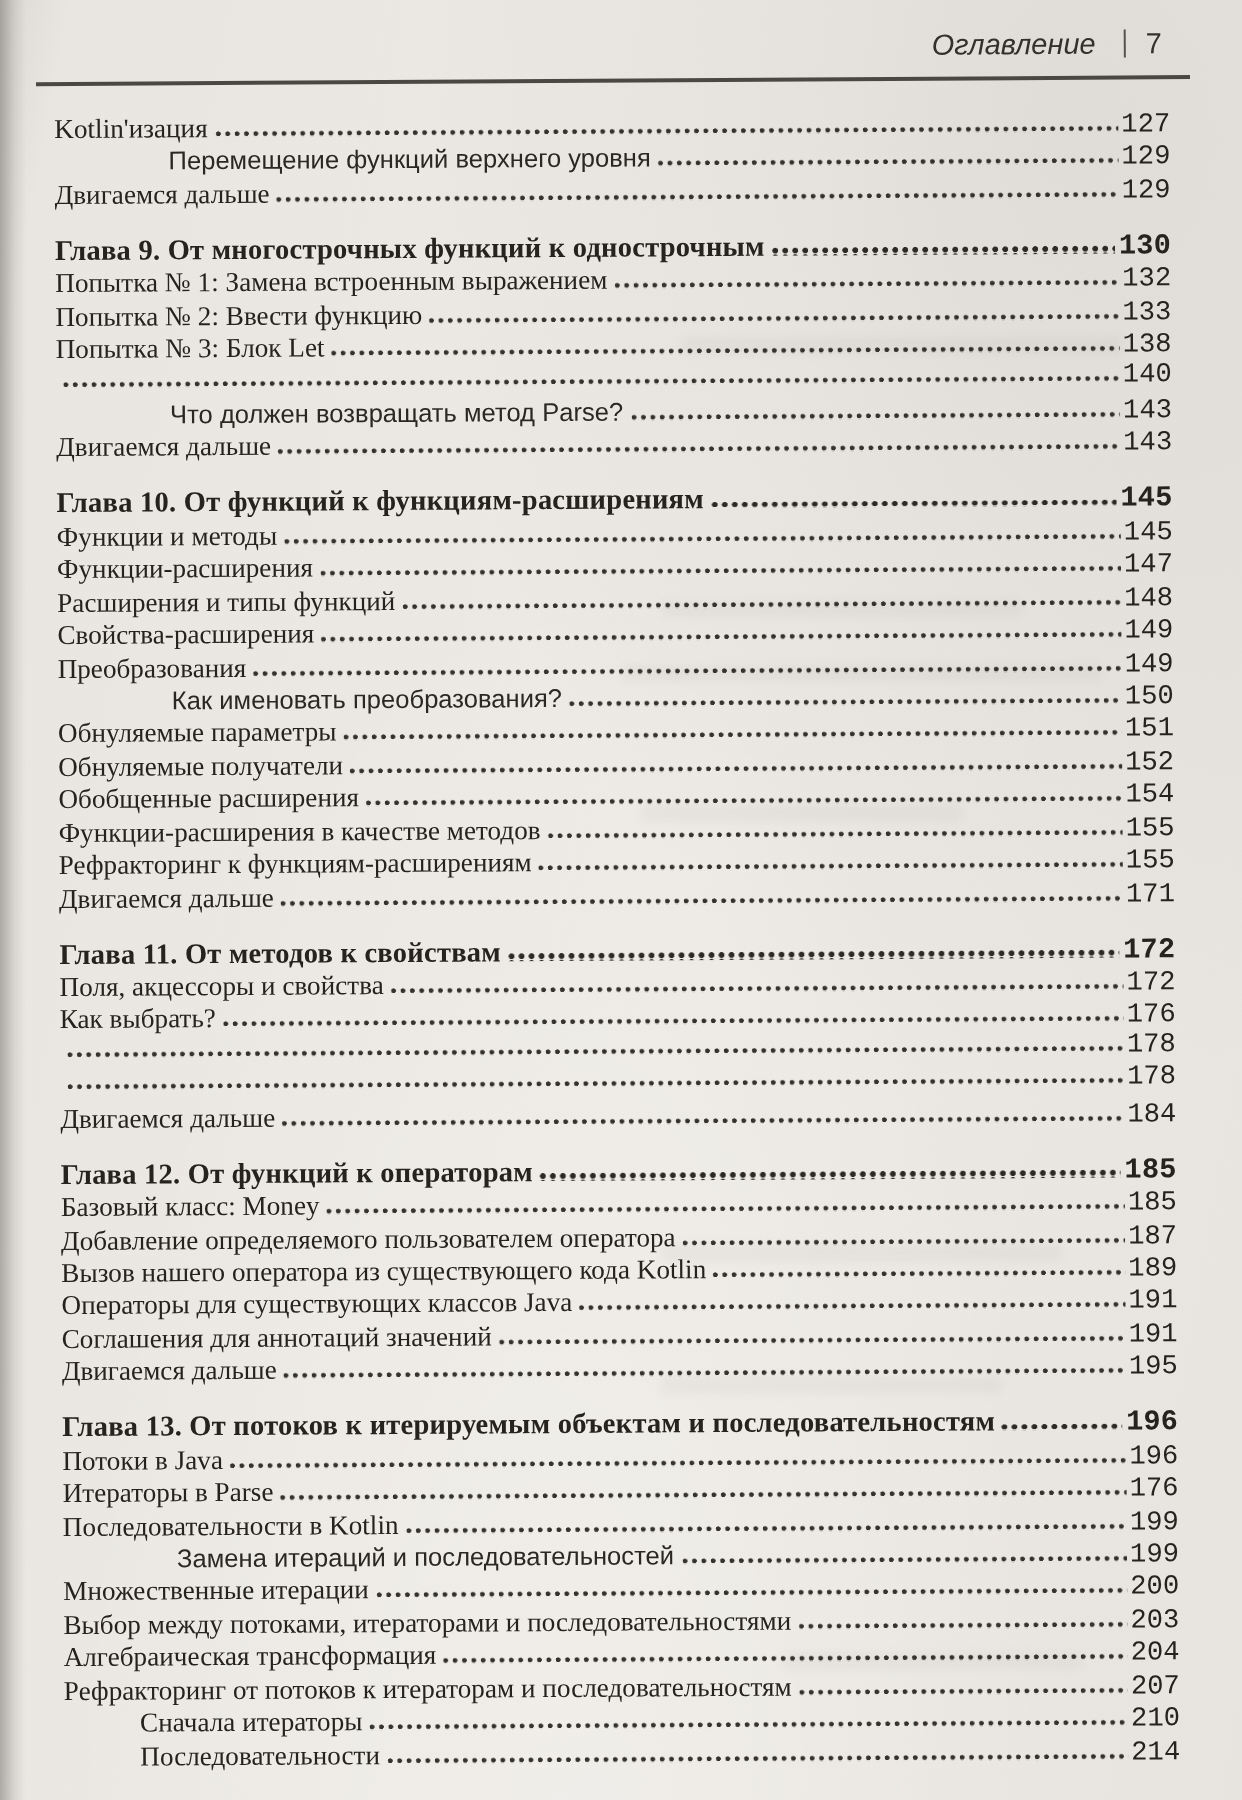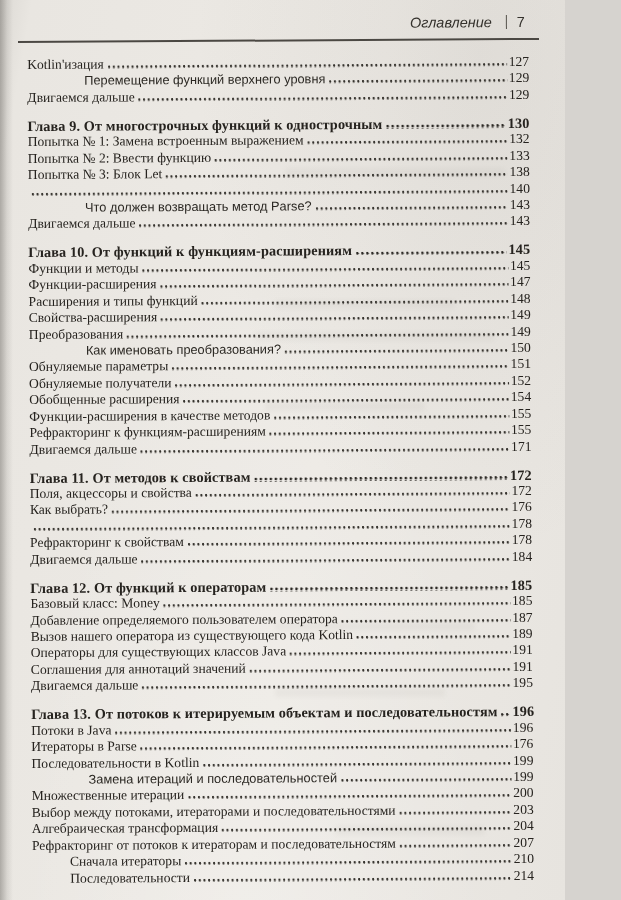--- a/index.html
+++ b/index.html
@@ -2,21 +2,21 @@
 <html lang="ru"><head>
 <meta charset="utf-8">
 <style>
   html,body{margin:0;padding:0;}
   body{
     width:621px;height:900px;overflow:hidden;
     background:#d6d3cf;
     font-family:"Liberation Serif", serif;
   }
   .page{
-    position:relative;width:565px;height:900px;overflow:hidden;
+    position:relative;width:621px;height:900px;overflow:hidden;
     color:#26231f;
     background:
       radial-gradient(ellipse at 85% 6%, rgba(120,115,108,0.10), transparent 42%),
       radial-gradient(ellipse at 45% 115%, rgba(255,255,255,0.22), transparent 55%),
       linear-gradient(100deg,#dcd9d4 0%, #e9e6e1 4.5%, #edeae5 55%, #e7e4df 100%);
   }
   .edge-shadow{
     position:absolute;left:0;top:0;bottom:0;width:13px;z-index:3;
     background:linear-gradient(90deg, rgba(88,85,80,0.42), rgba(88,85,80,0.12) 55%, rgba(88,85,80,0));
   }
@@ -47,21 +47,21 @@
     display:flex;align-items:baseline;height:16.45px;
     font-size:13.6px;white-space:nowrap;
   }
   .row .title{flex:0 0 auto;}
   .row .it{}
   .leader{
     flex:1 1 auto;min-width:10px;height:3px;margin:0 2px 0 3px;
     background-image:radial-gradient(circle at 2px 1.4px, #35322d 1.05px, rgba(0,0,0,0) 1.35px);
     background-size:4.7px 3px;background-repeat:repeat-x;background-position:left bottom;
   }
-  .pagenum{flex:0 0 auto;}
+  .pagenum{flex:0 0 auto;font-family:Liberation Mono, monospace;}
   .row.chapter{
     font-weight:bold;font-size:14.3px;margin-top:11.5px;letter-spacing:0.1px;
   }
   .row.chapter .leader{
     height:3.4px;
     background-image:radial-gradient(circle at 2.1px 1.5px, #2c2925 1.3px, rgba(0,0,0,0) 1.6px);
     background-size:5px 3.4px;
   }
   .row.l1 .title{padding-left:38px;}
   .row.l2 .title{
@@ -217,21 +217,20 @@
         <div class="row l0">
           <span class="title"><span>Как выбрать?</span></span>
           <span class="leader"></span>
           <span class="pagenum">176</span>
         </div>
         <div class="row l0">
           <span class="leader"></span>
           <span class="pagenum">178</span>
         </div>
         <div class="row l0">
-          <span class="title"><span>Рефракторинг к свойствам</span></span>
           <span class="leader"></span>
           <span class="pagenum">178</span>
         </div>
         <div class="row l0">
           <span class="title"><span>Двигаемся дальше</span></span>
           <span class="leader"></span>
           <span class="pagenum">184</span>
         </div>
         <div class="row chapter">
           <span class="title"><span>Глава 12. От функций к операторам</span></span>

